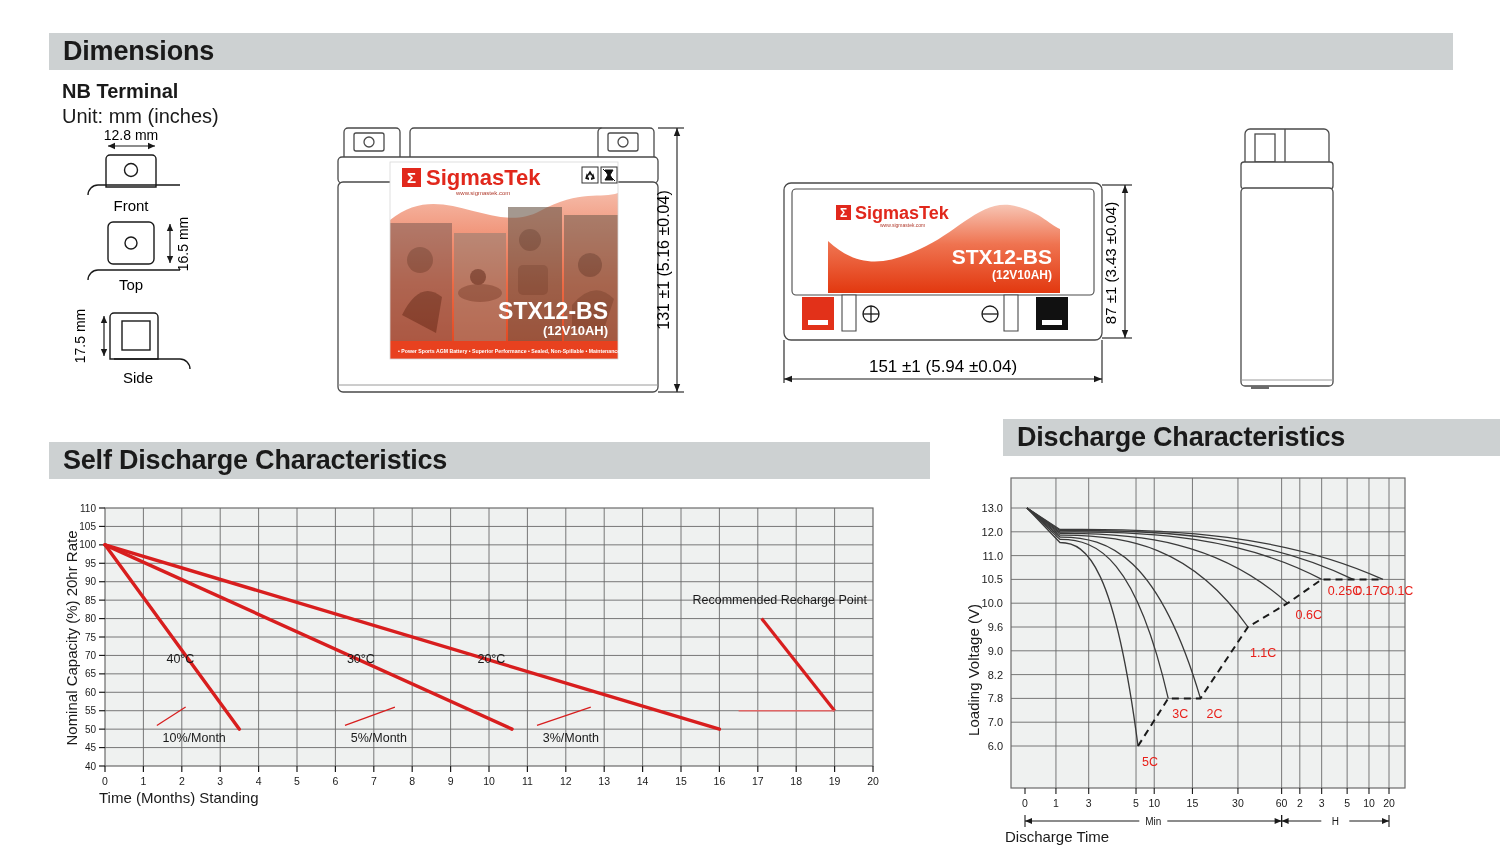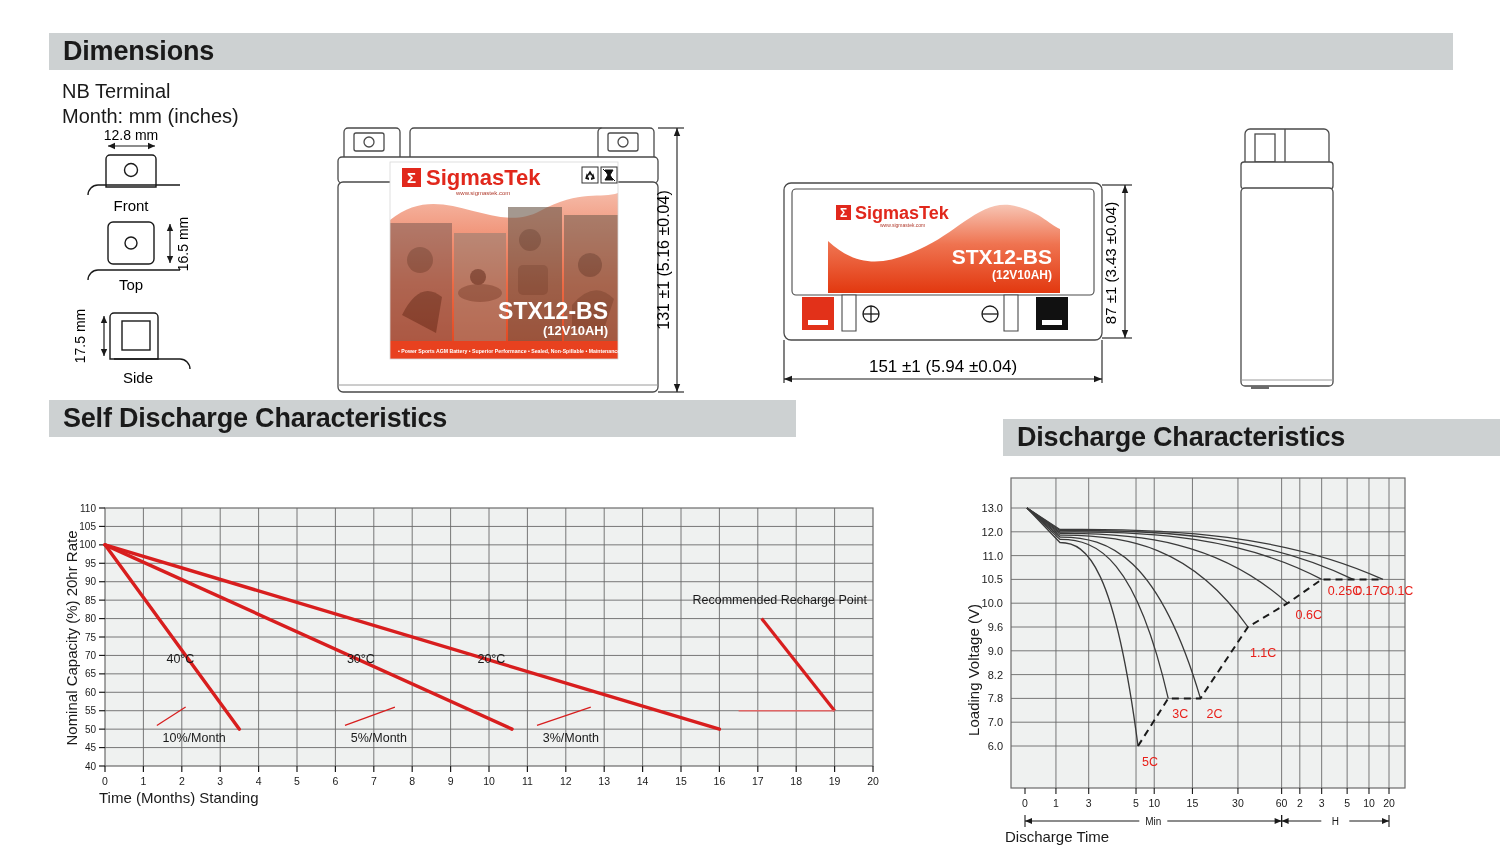--- a/index.html
+++ b/index.html
@@ -19,26 +19,26 @@
     align-items:center;
     padding-left:14px;
   }
   .sec-header span {
     font-size:27px;
     font-weight:bold;
     color:#1a1a1a;
     letter-spacing:-0.2px;
   }
   #dimensions-header { left:49px; top:33px; width:1404px; height:37px; }
-  #self-discharge-header { left:49px; top:400px; width:747px; height:37px; }
+  #self-discharge-header { left:49px; top:442px; width:881px; height:37px; }
   #discharge-header { left:967px; top:419px; width:526px; height:37px;margin-left:36px; }
 
   .lbl { position:absolute; white-space:nowrap; }
 
-  #nb-terminal-title { left:62px; top:80px; font-size:20px; font-weight:normal; }
+  #nb-terminal-title { left:62px; top:80px; font-size:20px; font-weight:bold; }
   #unit-label { left:62px; top:105px; font-size:20px; }
 
   
   #terminal-views { position:absolute; left:60px; top:130px; width:230px; height:275px; }
 
   
   #battery-front { position:absolute; left:332px; top:115px; width:372px; height:283px; }
   #battery-side  { position:absolute; left:780px; top:175px; width:382px; height:215px; }
   #battery-end   { position:absolute; left:1237px; top:118px; width:100px; height:280px; }
 
@@ -50,21 +50,21 @@
   text { font-family:"Liberation Sans", sans-serif; }
 </style>
 </head>
 <body>
 
 <div class="sec-header" id="dimensions-header">
   <span>Dimensions</span>
 </div>
 
 <div class="lbl" id="nb-terminal-title">NB Terminal</div>
-<div class="lbl" id="unit-label">Month: mm (inches)</div>
+<div class="lbl" id="unit-label">Unit: mm (inches)</div>
 
 <svg id="terminal-views" viewBox="0 0 230 275">
 
   <g stroke="#1a1a1a" stroke-width="1.2" fill="none">
     <line x1="48" y1="16" x2="95" y2="16"></line>
     <path d="M48 16 l7 -3.2 v6.4 z" fill="#1a1a1a" stroke="none"></path>
     <path d="M95 16 l-7 -3.2 v6.4 z" fill="#1a1a1a" stroke="none"></path>
   </g>
   <text x="71" y="10" text-anchor="middle" font-size="14">12.8 mm</text>
 

